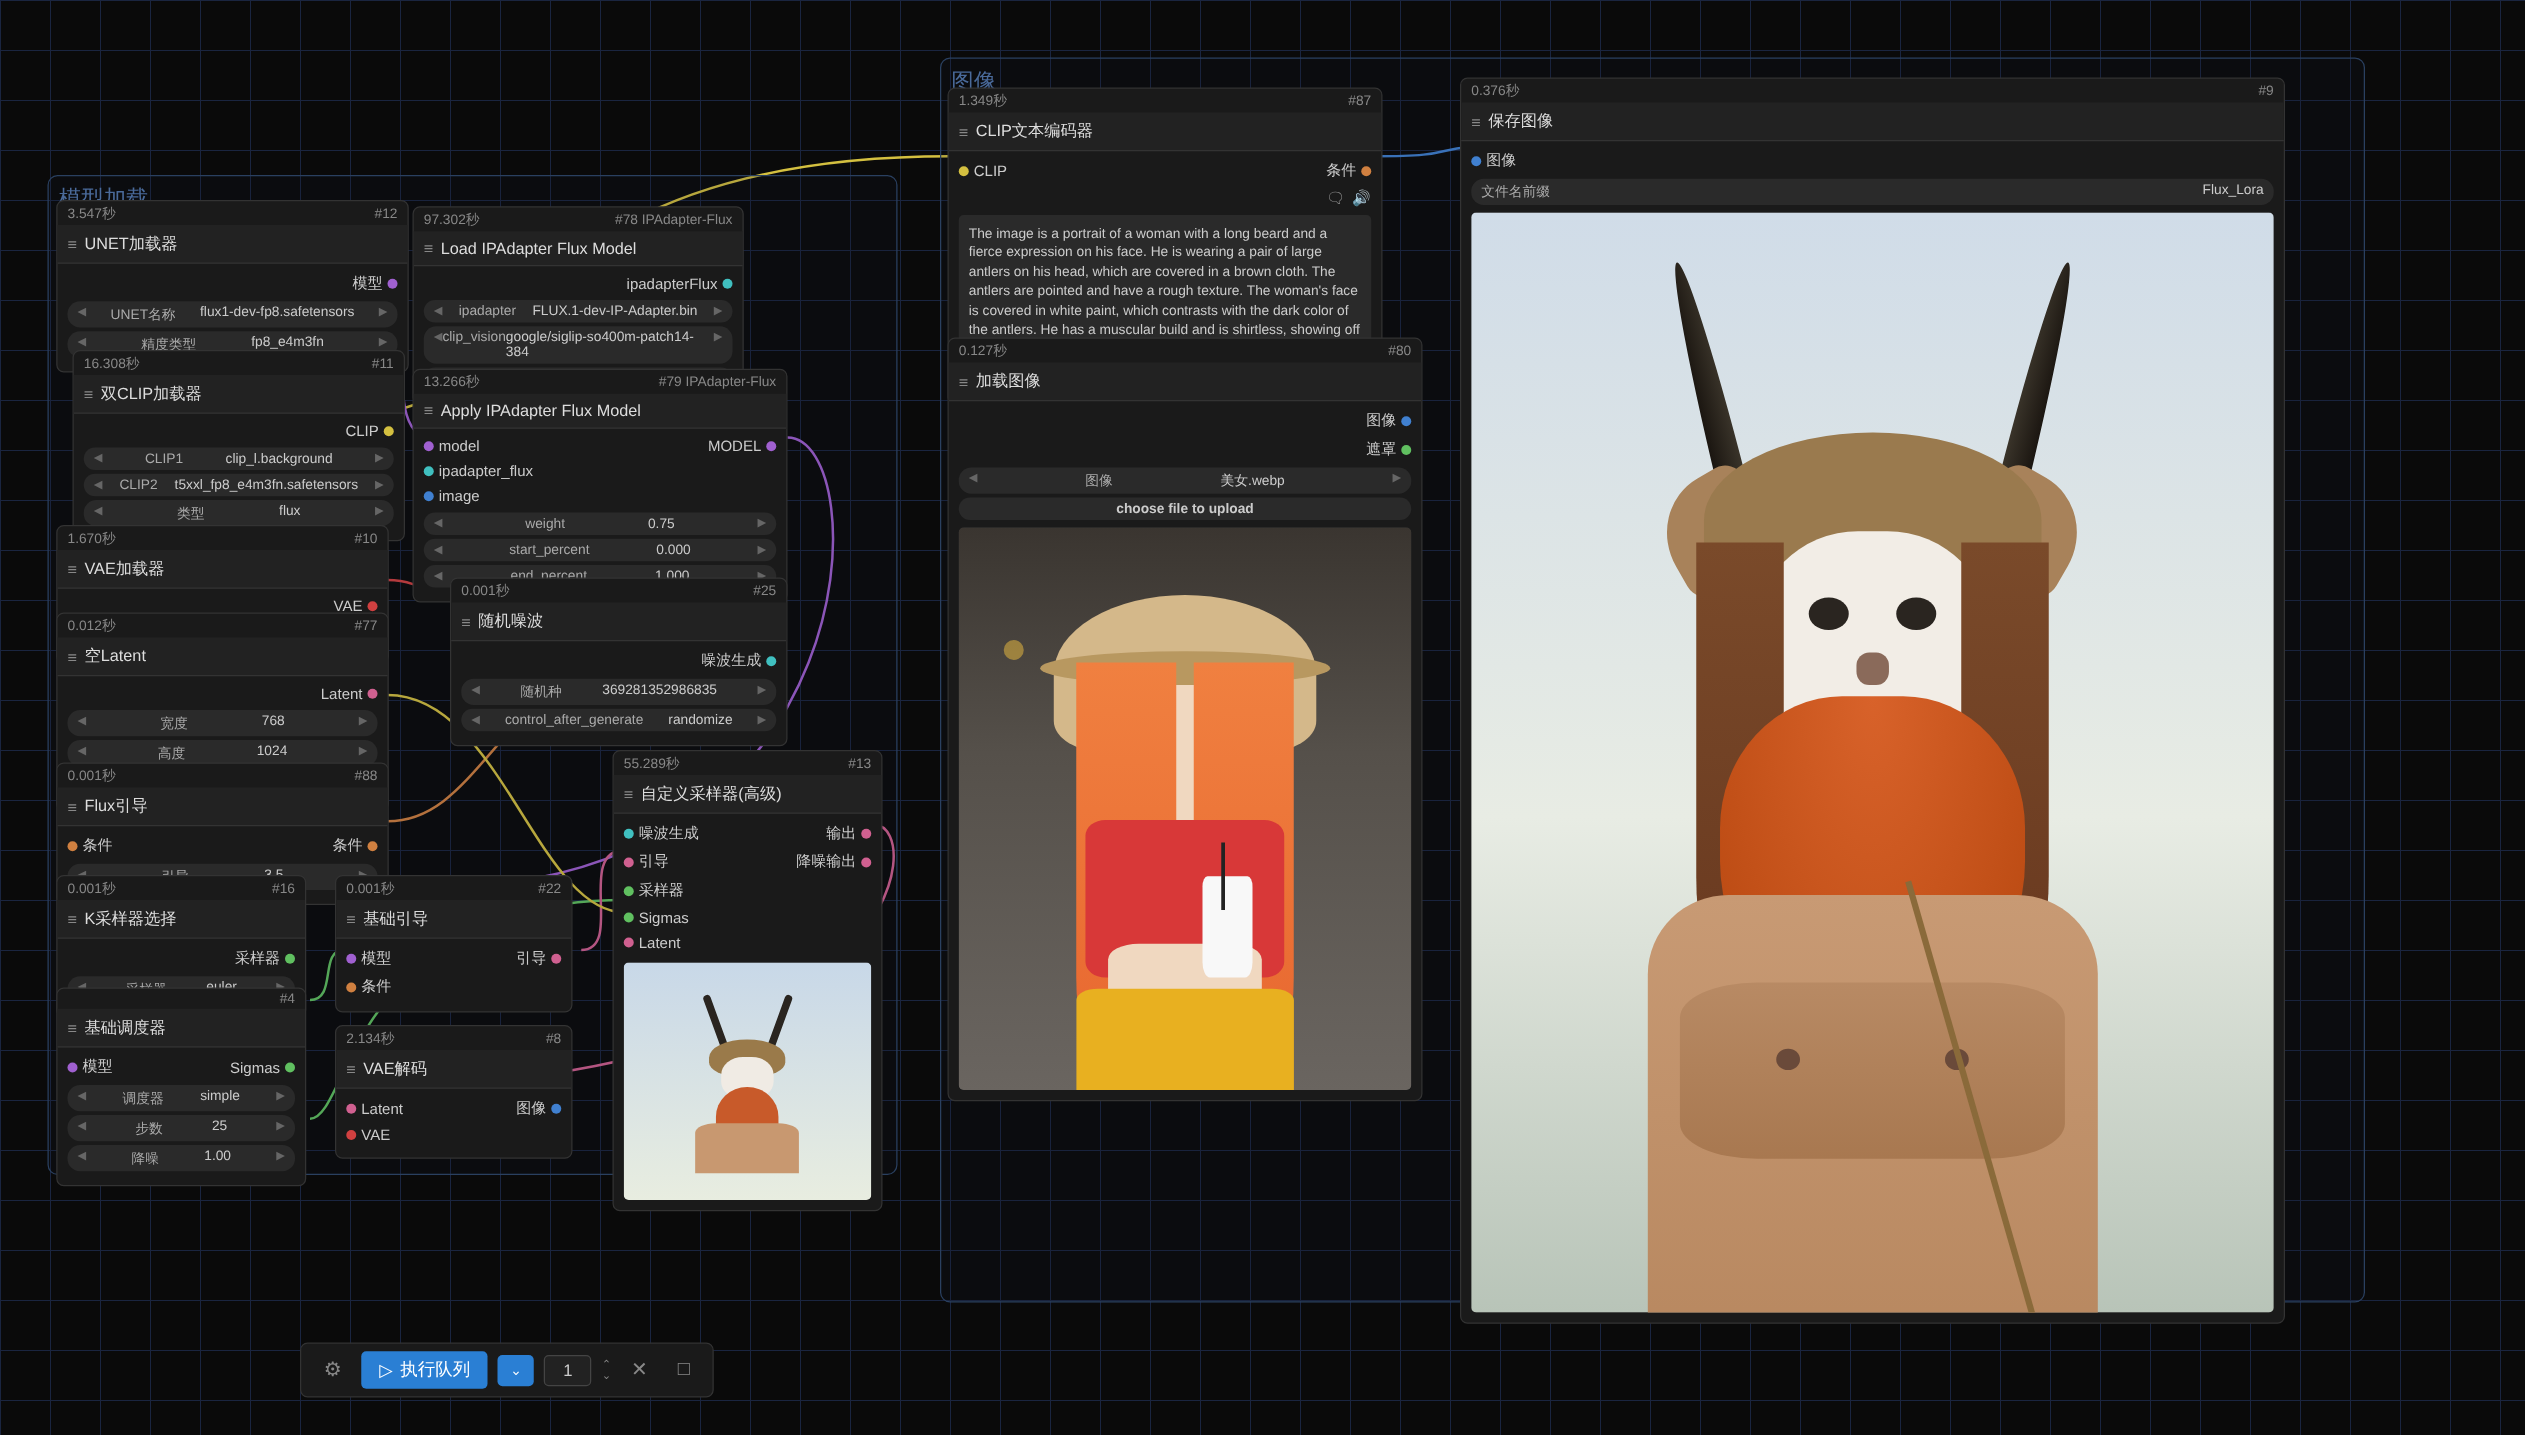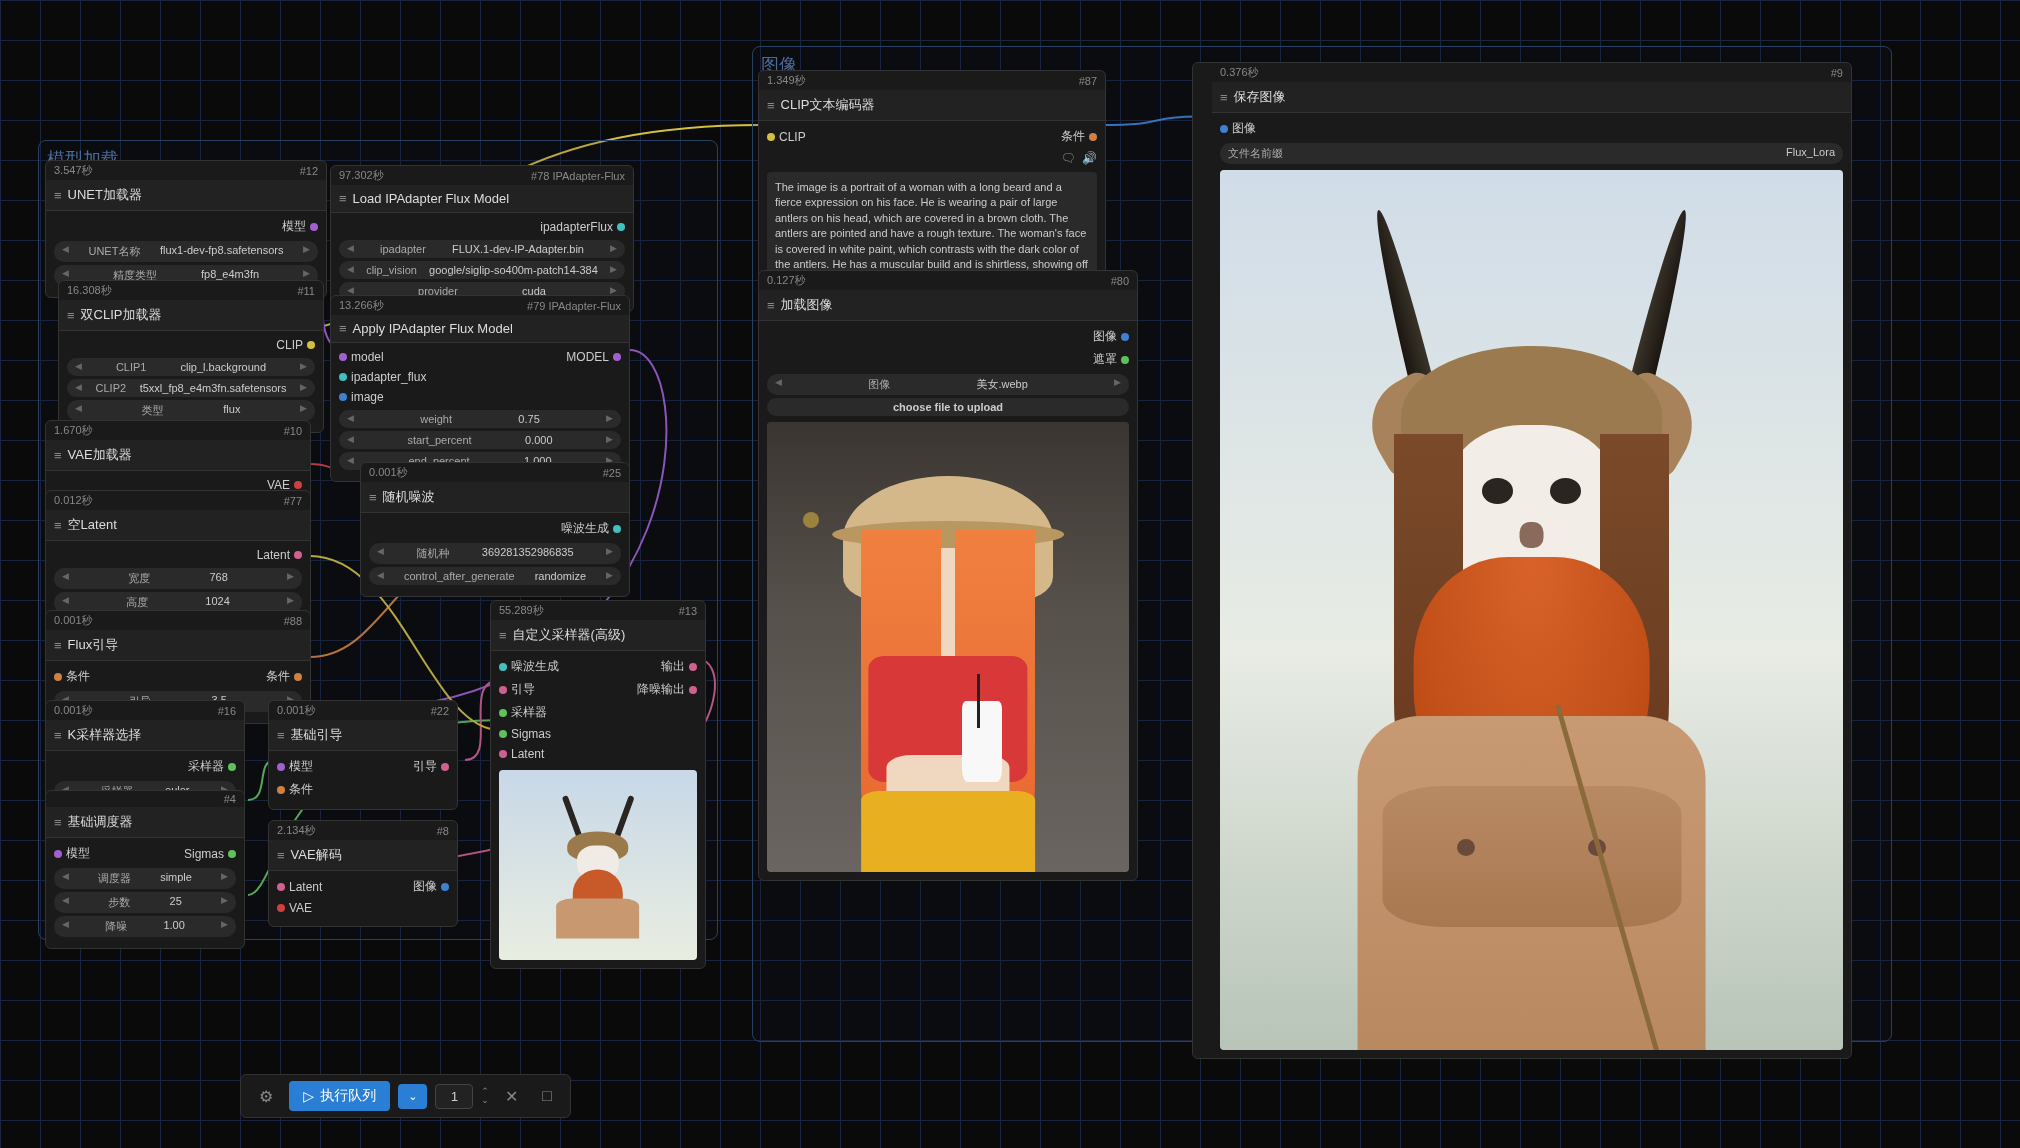--- a/index.html
+++ b/index.html
@@ -283,21 +283,21 @@
         </div>
     <div class="widget">
           <span class="arr">◀</span>
           <span class="wlabel">降噪</span>
           <span class="wval">1.00</span>
           <span class="arr">▶</span>
         </div>
   </div>
 </div>
 
-<div class="node" style="left:330px; top:165px; width:304px;">
+<div class="node" style="left:330px; top:165px; width:265px;">
   <div class="node-head">
         <span class="node-time">97.302秒</span>
         <span class="node-id">#78 IPAdapter-Flux</span>
       </div>
   <div class="node-title">
         <span class="menu">≡</span>
         <span>Load IPAdapter Flux Model</span>
       </div>
   <div class="node-body">
     <div class="io-row">
@@ -606,21 +606,21 @@
         <div style="position:absolute;left:50%;top:52%;transform:translateX(-50%);width:44%;height:28%;background:#d83838;border-radius:10%;"></div>
         <div style="position:absolute;left:50%;top:74%;transform:translateX(-50%);width:34%;height:14%;background:#f0d8c0;border-radius:20%;"></div>
         <div style="position:absolute;left:50%;top:82%;transform:translateX(-50%);width:48%;height:20%;background:#e8b020;border-radius:10% 10% 0 0;"></div>
         <div style="position:absolute;left:54%;top:62%;width:11%;height:18%;background:#f8f8f8;border-radius:10% 10% 15% 15%;"></div>
         <div style="position:absolute;left:58%;top:56%;width:3px;height:12%;background:#222;"></div>
       </div>
     </div>
   </div>
 </div>
 
-<div class="node" style="left:1192px; top:62px; width:660px;padding-left:19px;">
+<div class="node" style="left:1168px; top:62px; width:660px;">
   <div class="node-head">
         <span class="node-time">0.376秒</span>
         <span class="node-id">#9</span>
       </div>
   <div class="node-title">
         <span class="menu">≡</span>
         <span>保存图像</span>
       </div>
   <div class="node-body">
     <div class="io-row">

